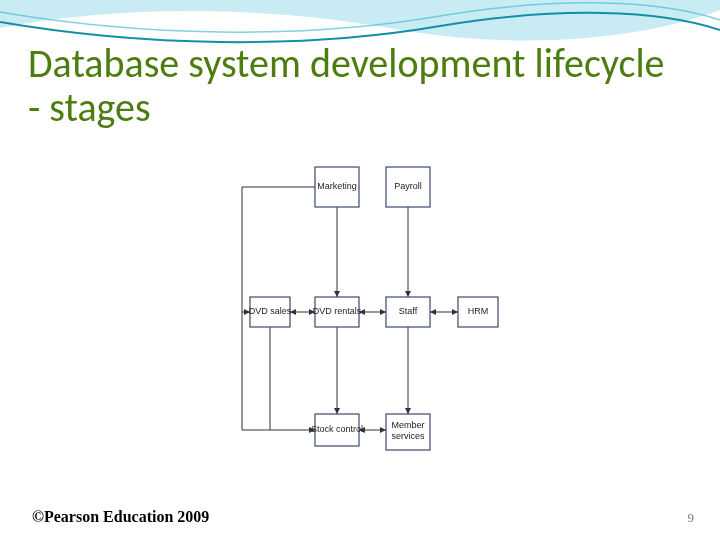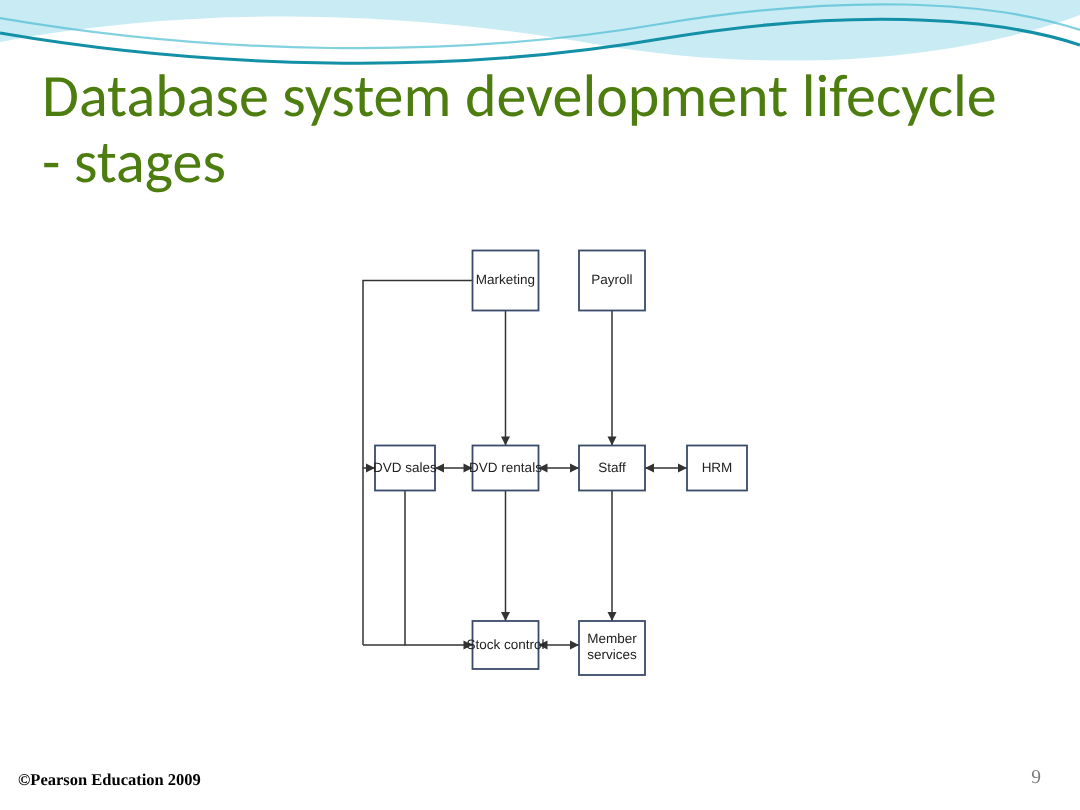--- a/index.html
+++ b/index.html
@@ -52,24 +52,24 @@
     stroke: #333;
     stroke-width: 1;
     fill: none;
   }
   .arrow {
     fill: #333;
     stroke: none;
   }
   .footer-left {
     position: absolute;
-    left: 12px;
+    left: 32px;
     bottom: 14px;
     font-family: 'Lucida Handwriting', 'Brush Script MT', cursive;
-    font-size: 11px;
+    font-size: 16px;
     font-weight: bold;
     color: #000;
   }
   .footer-right {
     position: absolute;
     right: 26px;
     bottom: 14px;
     font-family: 'Lucida Handwriting', 'Brush Script MT', cursive;
     font-size: 13px;
     color: #7a7a7a;

